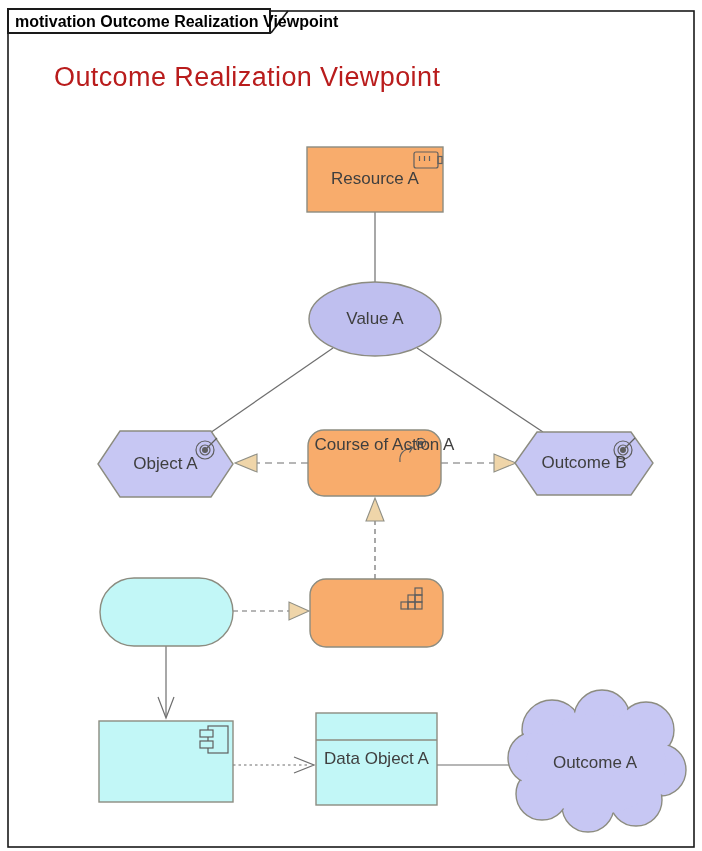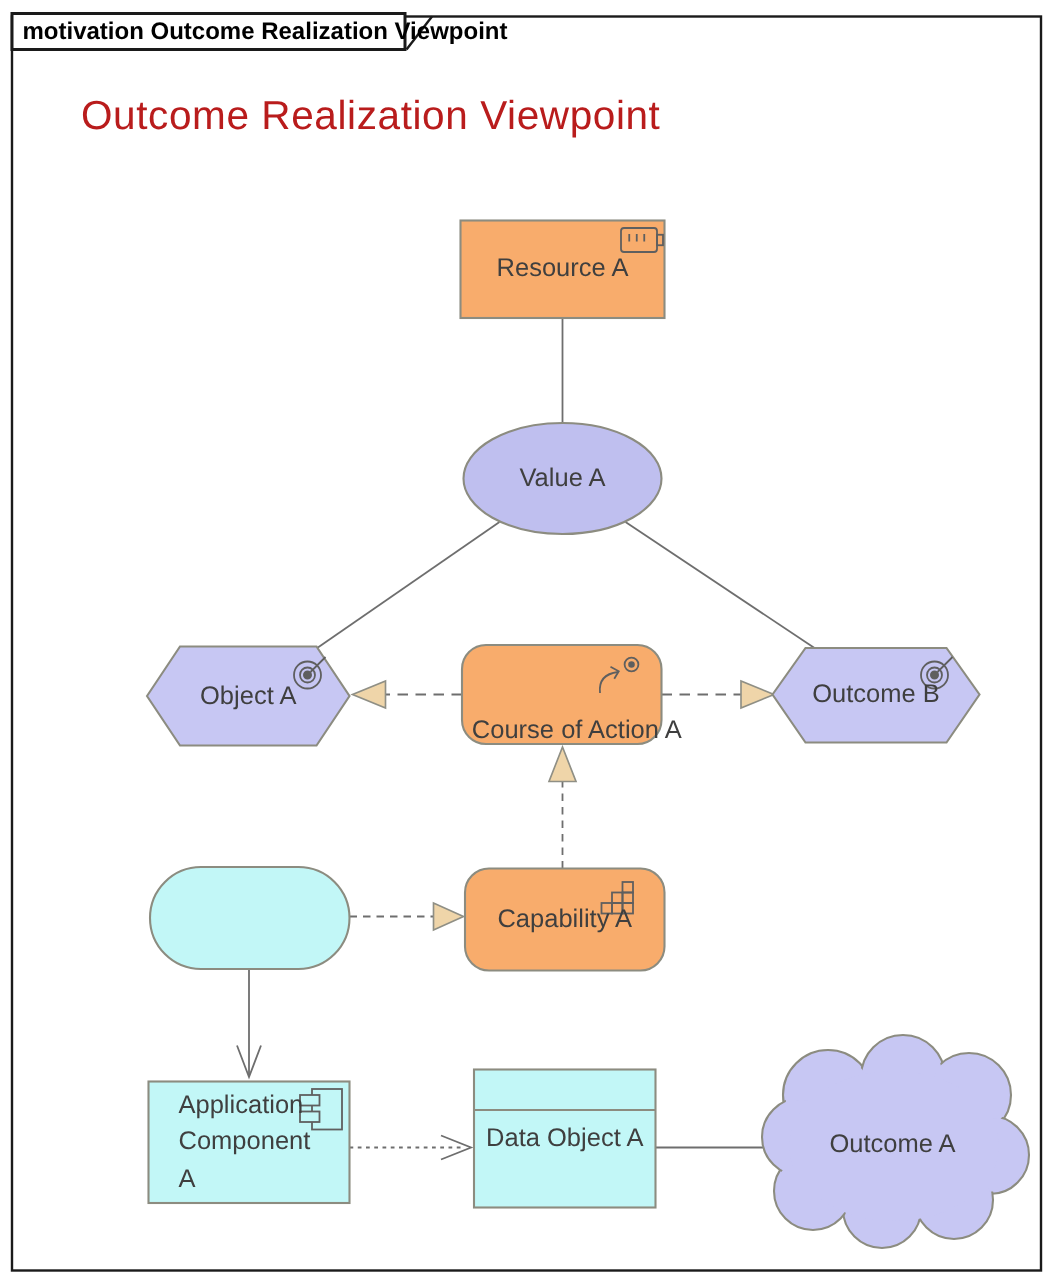--- a/index.html
+++ b/index.html
@@ -178,20 +178,18 @@
       </g>
     </g>
   </svg>
 
   <div class="tab-label">motivation Outcome Realization Viewpoint</div>
   <div class="title">Outcome Realization Viewpoint</div>
 
   <div class="lbl" style="left:307px;top:147px;width:136px;height:65px;">Resource A</div>
   <div class="lbl" style="left:309px;top:282px;width:132px;height:74px;">Value A</div>
   <div class="lbl" style="left:98px;top:431px;width:135px;height:66px;">Object A</div>
-  <div class="lbl" style="left:308px;top:454px;width:153px;height:66px;">Course of Action A</div>
+  <div class="lbl" style="left:308px;top:412px;width:153px;height:66px;">Course of Action A</div>
   <div class="lbl" style="left:515px;top:432px;width:138px;height:63px;">Outcome B</div>
-  <div class="lbl" style="left:310px;top:579px;width:133px;height:68px;">Capability A</div>
-  <div class="lbl" style="left:99px;top:721px;width:134px;height:81px;padding:0 20px;box-sizing:border-box;">Application Component A</div>
   <div class="lbl" style="left:316px;top:713px;width:121px;height:92px;">Data Object A</div>
   <div class="lbl" style="left:520px;top:702px;width:150px;height:122px;">Outcome A</div>
 
 </div>
 
 </body></html>

